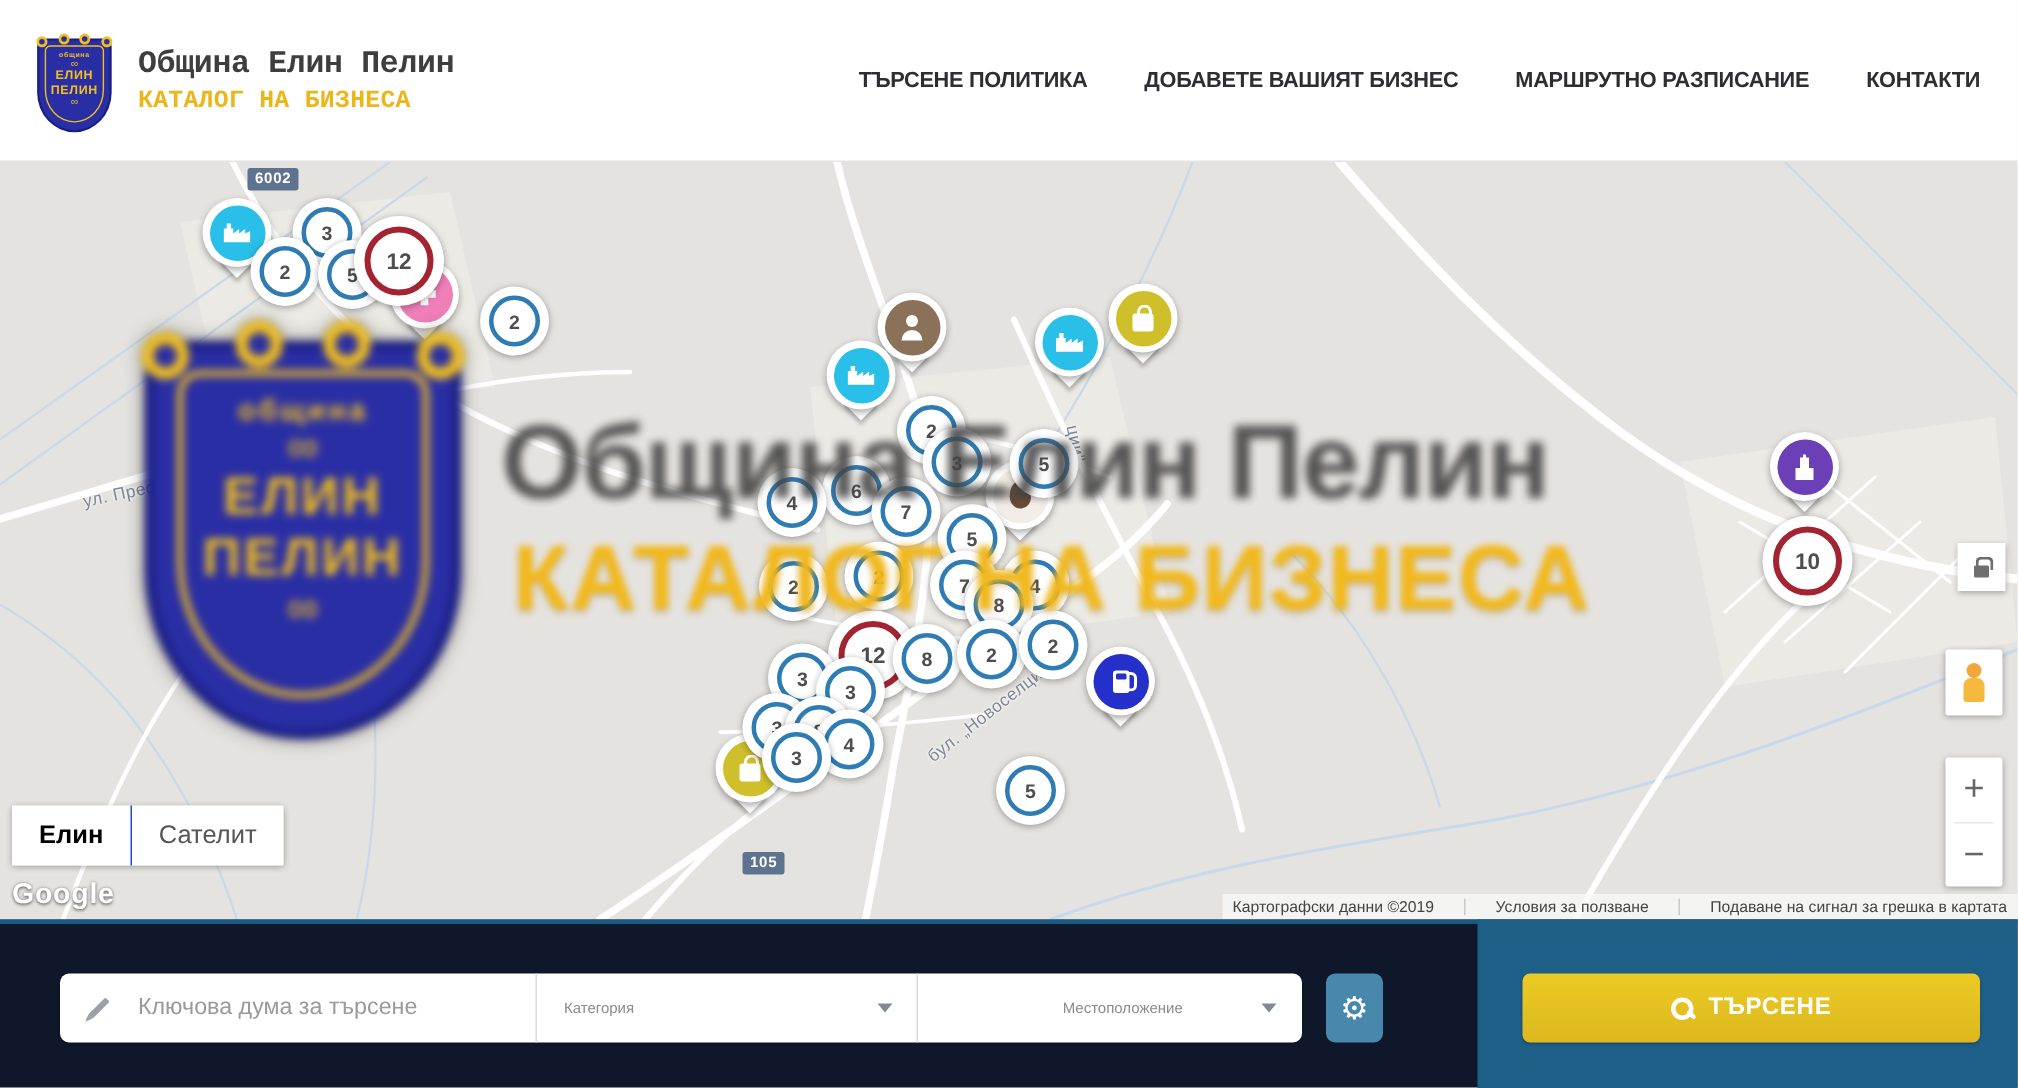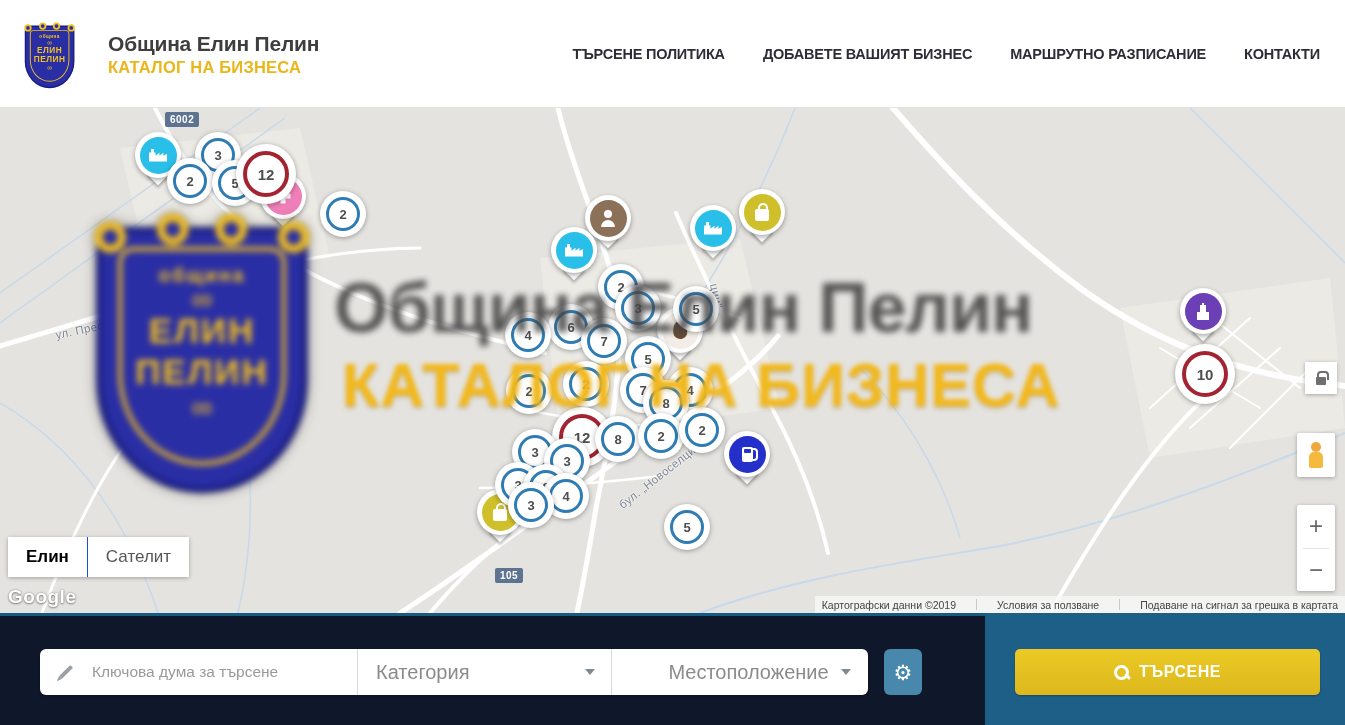--- a/index.html
+++ b/index.html
@@ -3,21 +3,21 @@
 <meta charset="utf-8">
 <style>
   * { margin:0; padding:0; box-sizing:border-box; }
   html,body { width:1345px; height:725px; overflow:hidden; font-family:"Liberation Sans", sans-serif; background:#fff; }
 
   
   .header { position:absolute; left:0; top:0; width:1345px; height:108px; background:#fff; border-bottom:1px solid #e3e3e3; z-index:30; }
   .brand { position:absolute; left:22px; top:21px; display:flex; align-items:center; cursor:pointer; }
   .crest-slot-small { width:56px; height:66px; position:relative; }
   .crest-slot-small .crest { transform:scale(.46); transform-origin:0 0; }
-  .brand-text { margin-left:30px; }
+  .brand-text { margin-left:14px;font-family:Liberation Mono, monospace; }
   .brand-title { font-size:21px; font-weight:bold; color:#3e3e3e; letter-spacing:-.2px; }
   .brand-subtitle { font-size:16.5px; font-weight:bold; color:#eab61a; letter-spacing:.2px; margin-top:2px; }
   .nav { position:absolute; right:25px; top:0; height:108px; display:flex; align-items:center; gap:38px; }
   .nav a { text-decoration:none; color:#2d2d36; font-weight:bold; font-size:14.5px; letter-spacing:-.2px; cursor:pointer; }
 
   
   .crest { position:relative; width:120px; height:146px; }
   .crest-body { position:absolute; left:6px; right:6px; top:10px; bottom:0; background:#2a2ea4; border:3px solid #181c85;
                 border-radius:12px 12px 52% 52% / 12px 12px 44% 44%; }
   .crest-frame { position:absolute; left:8px; right:8px; top:7px; bottom:11px; border:2px solid #f2c01e;
@@ -119,21 +119,21 @@
   .bottombar { position:absolute; left:0; top:613px; width:1345px; height:112px; background:#0f172a; z-index:20; border-top:3px solid #175a82; }
   .bar-right { position:absolute; left:985px; top:-3px; width:360px; height:115px; background:#1e5f88; }
   .search-box { position:absolute; left:40px; top:33px; width:828px; height:46px; background:#fff; border-radius:6px;
                 display:flex; align-items:stretch; box-shadow:0 1px 2px rgba(0,0,0,.2); }
   .seg { display:flex; align-items:center; cursor:pointer; position:relative; }
   .seg-keyword { width:318px; border-right:1px solid #d9d9d9; }
   .seg-category { width:254px; border-right:1px solid #d9d9d9; }
   .seg-location { width:255px;justify-content:center; }
   .seg input { border:none; outline:none; width:230px; font-size:15.5px; color:#555; font-family:inherit; background:transparent; }
   .seg input::placeholder { color:#9a9a9a; }
-  .seg-label { font-size:20px; color:#8b8b8b; padding-left:18px; }
+  .seg-label { font-size:10px; color:#8b8b8b; padding-left:18px; }
   .caret { position:absolute; right:16px; width:0; height:0; border-left:5px solid transparent; border-right:5px solid transparent;
            border-top:6px solid #7e8a94; }
   .pencil-wrap { width:52px; display:flex; align-items:center; justify-content:center; }
   .pencil { position:relative; width:4px; height:16px; background:#9aa0a6; border-radius:1px; transform:rotate(45deg); }
   .pencil::after { content:""; position:absolute; left:0; bottom:-5px; width:0; height:0; border-left:2px solid transparent;
                    border-right:2px solid transparent; border-top:5px solid #9aa0a6; }
   .gear-btn { position:absolute; left:884px; top:33px; width:38px; height:46px; background:#4988ad; border:none; border-radius:6px;
               cursor:pointer; display:flex; align-items:center; justify-content:center; }
   .gear-glyph { color:#fff; font-size:21px; line-height:1; }
   .submit-btn { position:absolute; left:1015px; top:33px; width:305px; height:46px; border:none; border-radius:5px; cursor:pointer;

